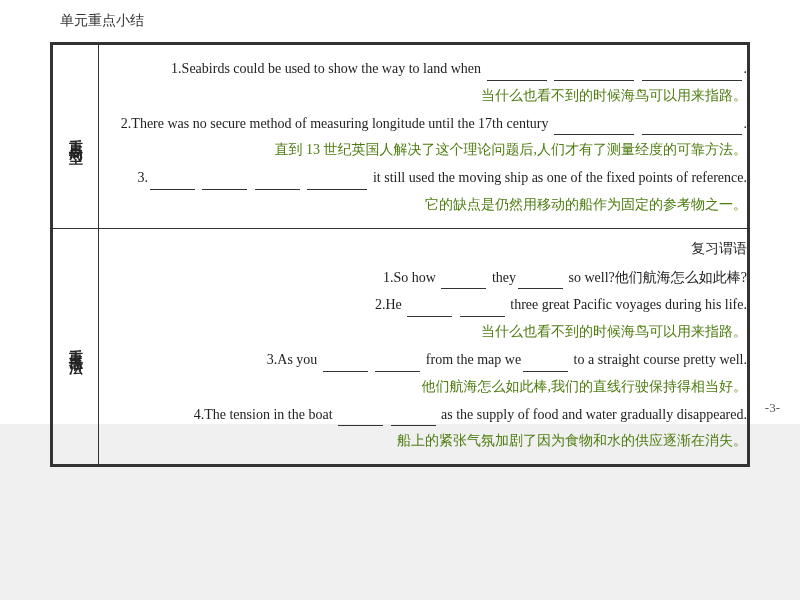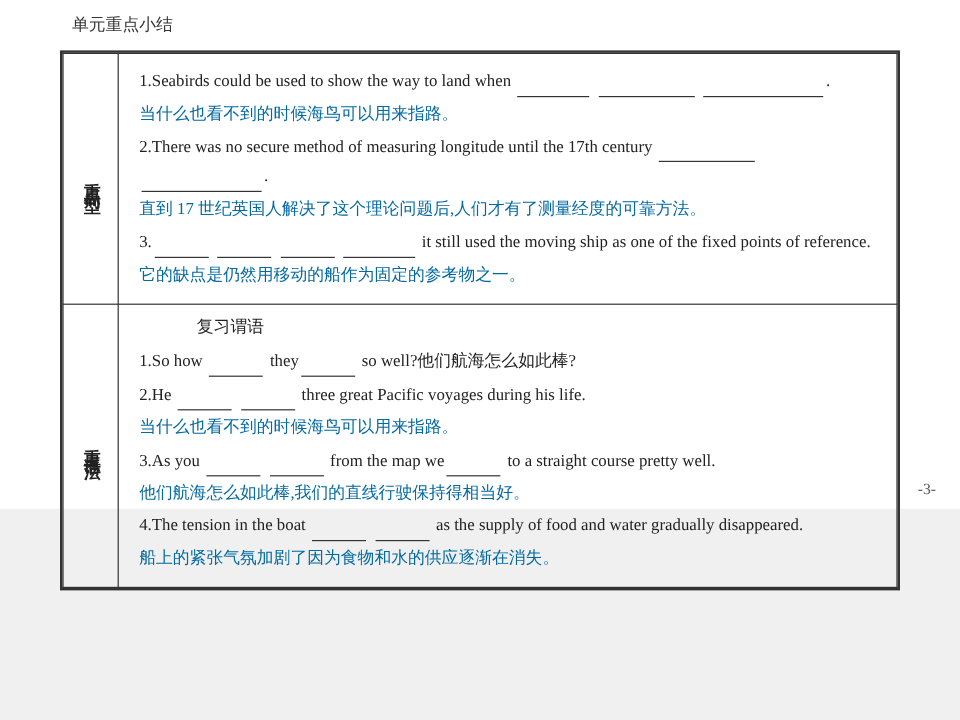--- a/index.html
+++ b/index.html
@@ -67,23 +67,24 @@
       vertical-align: middle;
       font-size: 14px;
       font-weight: bold;
       writing-mode: vertical-lr;
       letter-spacing: 4px;
       padding: 10px 8px;
       white-space: nowrap;
     }
 
     .content-cell {
-      padding: 8px 17px;
+      padding: 8px 0;
       line-height: 1.7;
       font-size: 14px;
+      text-align: right;
     }
 
     .blank {
       display: inline-block;
       border-bottom: 1px solid #333;
       min-width: 60px;
       margin: 0 2px;
       vertical-align: bottom;
     }
 
@@ -109,21 +110,21 @@
       min-width: 100px;
       margin: 0 2px;
       vertical-align: bottom;
     }
 
     .line {
       margin: 3px 0;
     }
 
     .chinese {
-      color: #0369a1;
+      color: #4d7c0f;
     }
 
     .section-title {
       font-size: 14px;
       margin-bottom: 4px;
       margin-left: 48px;
     }
 
     .page-number {
       position: absolute;
@@ -152,21 +153,21 @@
         <td class="content-cell">
 
           <div class="line">
             1.Seabirds could be used to show the way to land when <span class="blank">&nbsp;&nbsp;&nbsp;&nbsp;&nbsp;&nbsp;&nbsp;&nbsp;</span> <span class="blank-long">&nbsp;&nbsp;&nbsp;&nbsp;&nbsp;&nbsp;&nbsp;&nbsp;&nbsp;&nbsp;</span> <span class="blank-end">&nbsp;&nbsp;&nbsp;&nbsp;&nbsp;&nbsp;&nbsp;&nbsp;&nbsp;&nbsp;&nbsp;&nbsp;&nbsp;</span>.
           </div>
           <div class="line chinese">当什么也看不到的时候海鸟可以用来指路。</div>
 
           <div class="line">
             2.There was no secure method of measuring longitude until the 17th century <span class="blank-long">&nbsp;&nbsp;&nbsp;&nbsp;&nbsp;&nbsp;&nbsp;&nbsp;&nbsp;&nbsp;&nbsp;&nbsp;</span> <span class="blank-end">&nbsp;&nbsp;&nbsp;&nbsp;&nbsp;&nbsp;&nbsp;&nbsp;&nbsp;&nbsp;&nbsp;&nbsp;&nbsp;&nbsp;&nbsp;&nbsp;&nbsp;&nbsp;</span>.
           </div>
-          <div class="line chinese">直到 17 世纪英国人解决了这个理论问题后,人们才有了测量经度的可靠方法。</div>
+          <div class="line chinese">直到 13 世纪英国人解决了这个理论问题后,人们才有了测量经度的可靠方法。</div>
 
           <div class="line">
             3.<span class="blank-short">&nbsp;&nbsp;&nbsp;&nbsp;&nbsp;&nbsp;</span> <span class="blank-short">&nbsp;&nbsp;&nbsp;&nbsp;&nbsp;&nbsp;</span> <span class="blank-short">&nbsp;&nbsp;&nbsp;&nbsp;&nbsp;&nbsp;</span> <span class="blank">&nbsp;&nbsp;&nbsp;&nbsp;&nbsp;&nbsp;&nbsp;&nbsp;</span> it still used the moving ship as one of the fixed points of reference.
           </div>
           <div class="line chinese">它的缺点是仍然用移动的船作为固定的参考物之一。</div>
         </td>
       </tr>
 
       <tr>
         <td class="label-cell-grammar">

